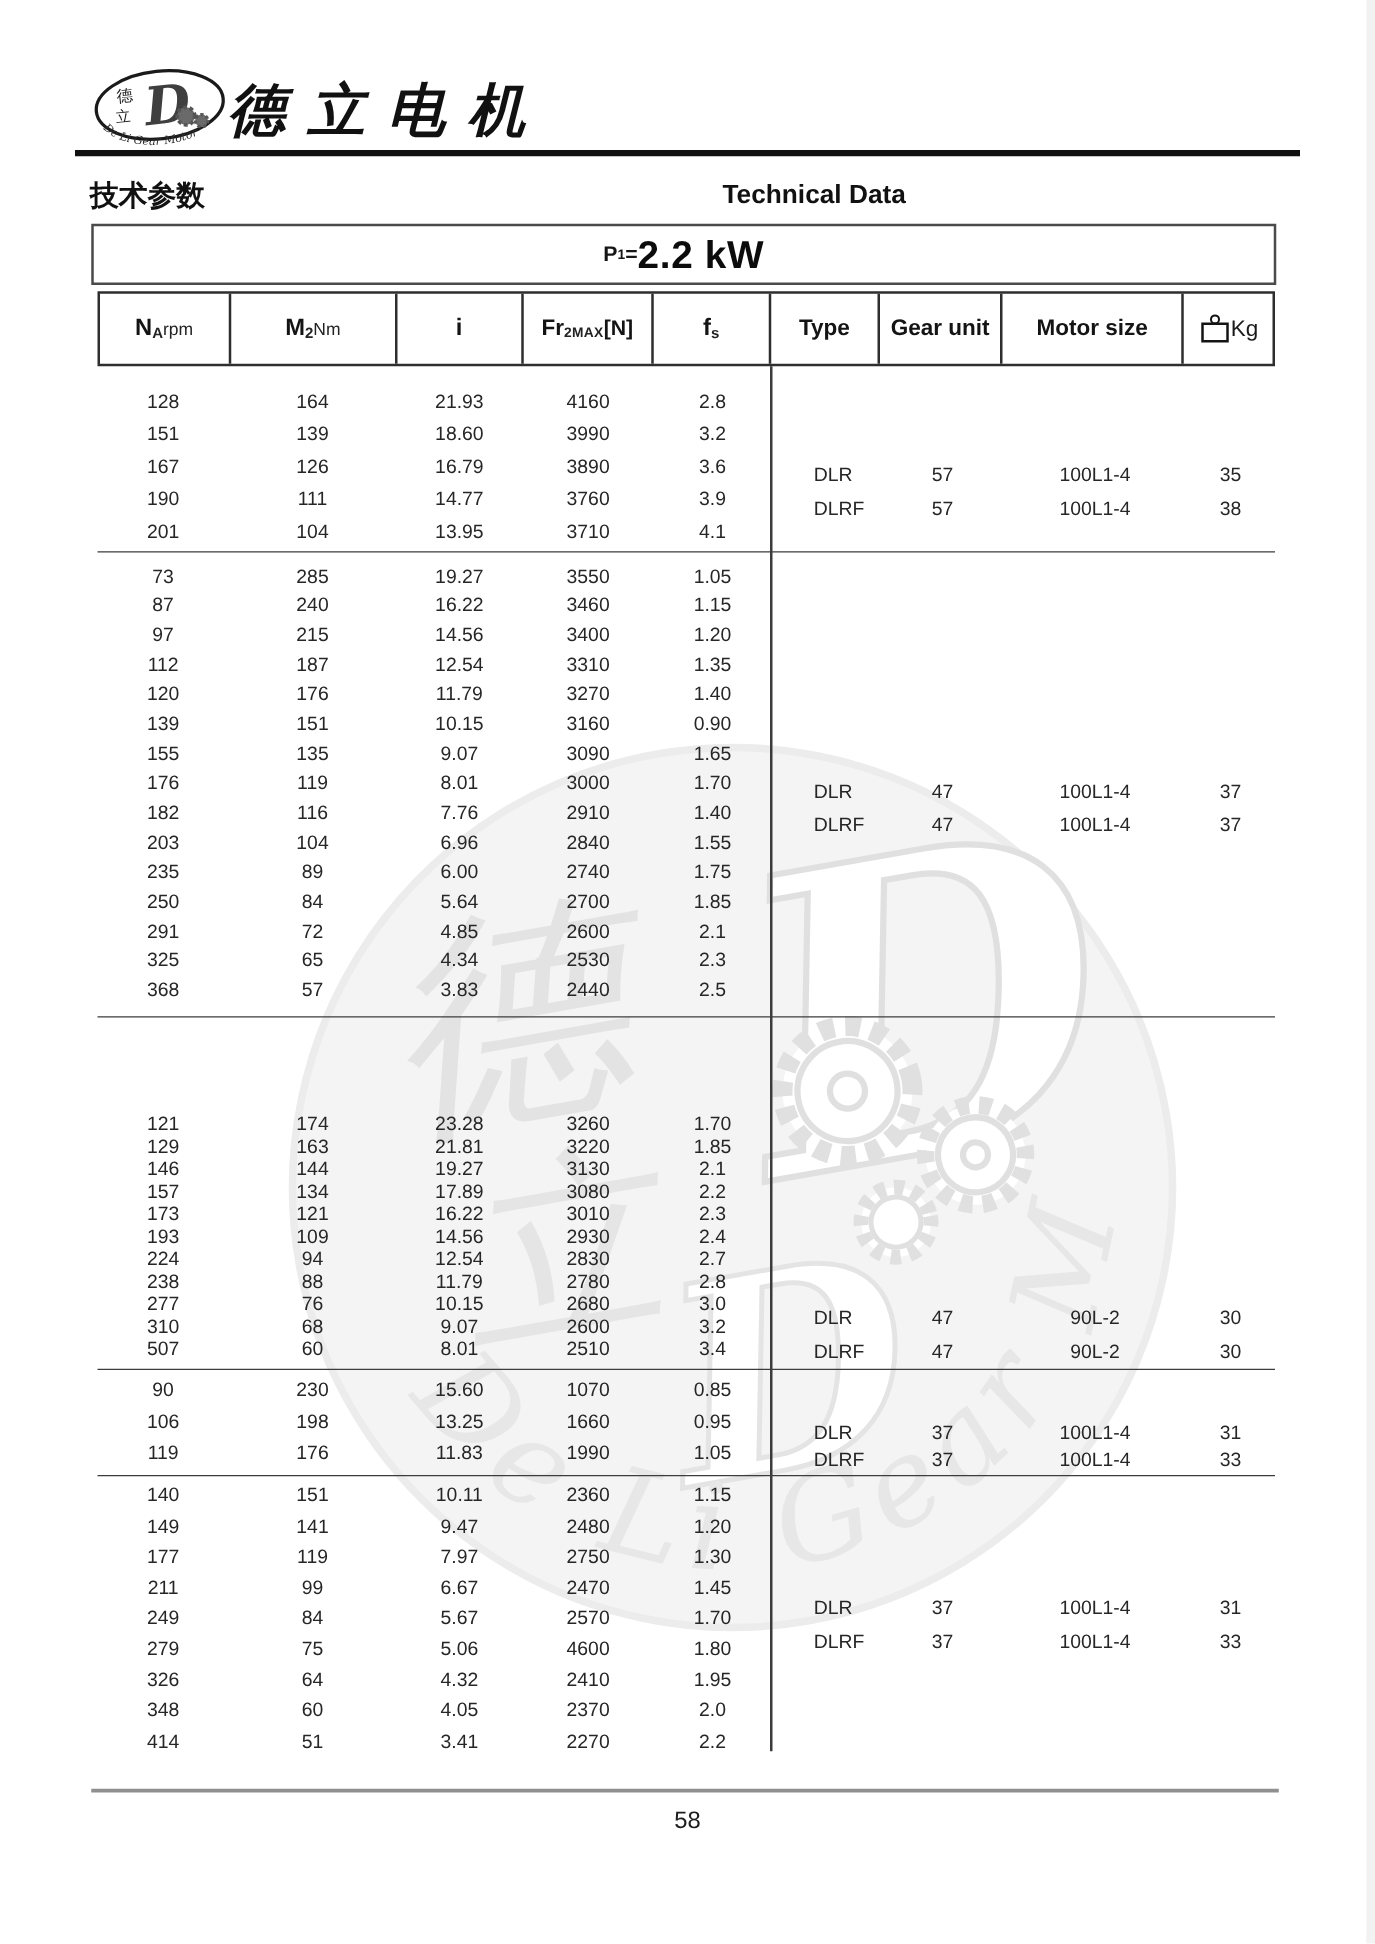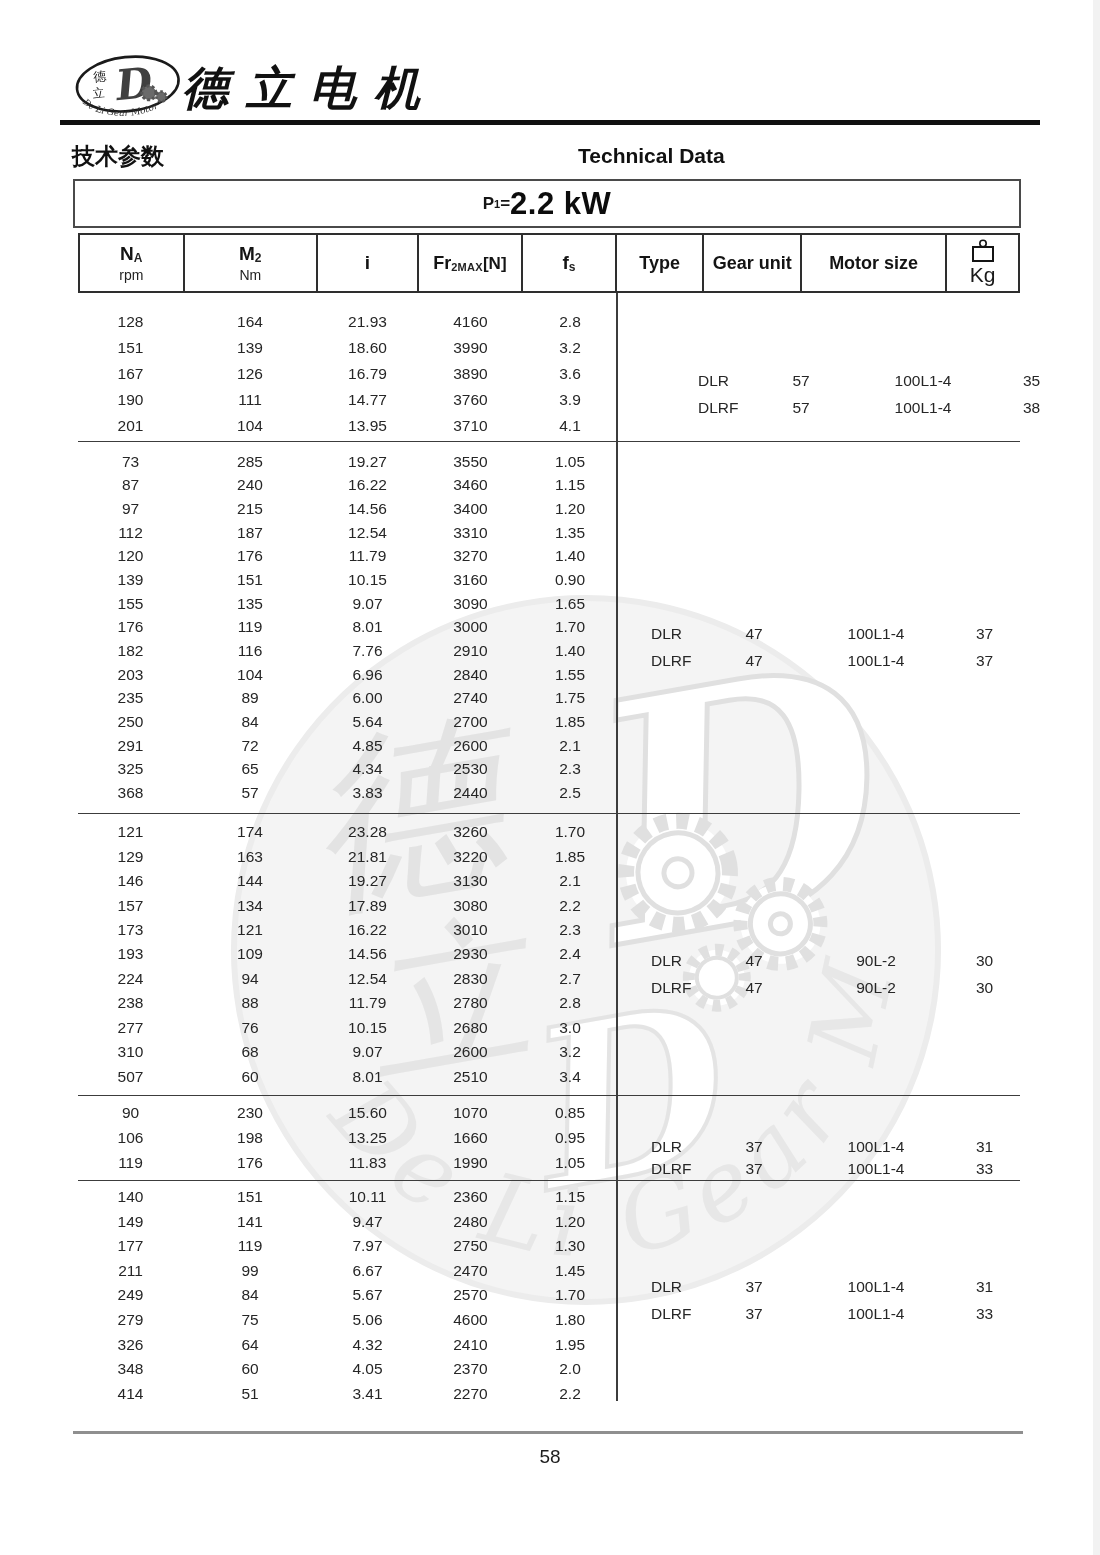--- a/index.html
+++ b/index.html
@@ -15,34 +15,34 @@
   .section-cn{position:absolute;left:72px;top:141px;font-size:23px;font-weight:bold;color:#111;}
   .section-en{position:absolute;left:578px;top:144px;font-size:21px;font-weight:bold;color:#111;}
   .p1-box{position:absolute;left:73px;top:179px;width:948px;height:49px;border:2px solid #4a4a4a;
         box-sizing:border-box;display:flex;align-items:center;justify-content:center;}
   .p1-box .p-small{font-size:17px;font-weight:bold;color:#151515;}
   .p1-box .p-sub{font-size:11px;font-weight:bold;vertical-align:-0.25em;}
   .p1-box .p-big{font-size:31px;font-weight:bold;color:#0c0c0c;letter-spacing:0.5px;}
   
   .thead{position:absolute;left:78px;top:233px;width:942px;height:60px;box-sizing:border-box;
         border:2px solid #2e2e2e;display:flex;background:transparent;z-index:2;}
-  .th{box-sizing:border-box;border-right:2px solid #2e2e2e;display:flex;flex-direction:column;
+  .th{box-sizing:border-box;border-right:2px solid #2e2e2e;display:flex;flex-direction:row;
         align-items:center;justify-content:center;line-height:1.15;}
   .th:last-child{border-right:none;}
   .th .main{font-size:19px;font-weight:bold;color:#141414;}
   .th .sub1{font-size:12px;font-weight:bold;vertical-align:-0.18em;}
   .th .sub2{font-size:11px;font-weight:bold;vertical-align:-0.14em;letter-spacing:0.3px;text-align:right;}
   .th .under{font-size:14px;color:#222;margin-top:1px;}
-  .kg-label{font-size:21px;color:#1a1a1a;margin-top:0px;}
+  .kg-label{font-size:18px;color:#1a1a1a;margin-top:0px;}
   
   .tbody{position:absolute;left:78px;top:293px;width:942px;height:1139px;z-index:2;}
   .vline{position:absolute;left:538px;top:0;width:2px;height:1108px;background:#3c3c3c;}
   .block{display:flex;box-sizing:border-box;}
   .block + .block{border-top:1.5px solid #3c3c3c;}
-  .b1{height:148px;gap:47px;} .b2{height:372px;} .b3{height:282px;} .b4{height:85px;} .b5{height:252px;}
+  .b1{height:148px;} .b2{height:372px;} .b3{height:282px;align-items:flex-end;} .b4{height:85px;} .b5{height:252px;}
   .rows{width:539px;display:grid;grid-template-columns:105px 134px 101px 105px 94px;
         grid-auto-rows:1fr;align-items:center;box-sizing:border-box;}
   .b1 .rows{padding:16px 0 2px;} .b2 .rows{padding:8px 0;} .b3 .rows{padding:6px 0;}
   .b4 .rows{padding:4px 0;} .b5 .rows{padding:4px 0 26px;}
   .cell{text-align:center;font-size:15.5px;color:#262626;}
   .info{width:403px;display:flex;flex-direction:column;justify-content:center;box-sizing:border-box;margin-top:40px;}
   .b1 .info{padding-top:14px;} .b5 .info{padding-bottom:52px;}
   .info-row{display:grid;grid-template-columns:88px 98px 146px 71px;height:27px;align-items:center;}
   .info-row .icell{text-align:center;font-size:15.5px;color:#262626;}
   .info-row .type{text-align:left;padding-left:34px;}

